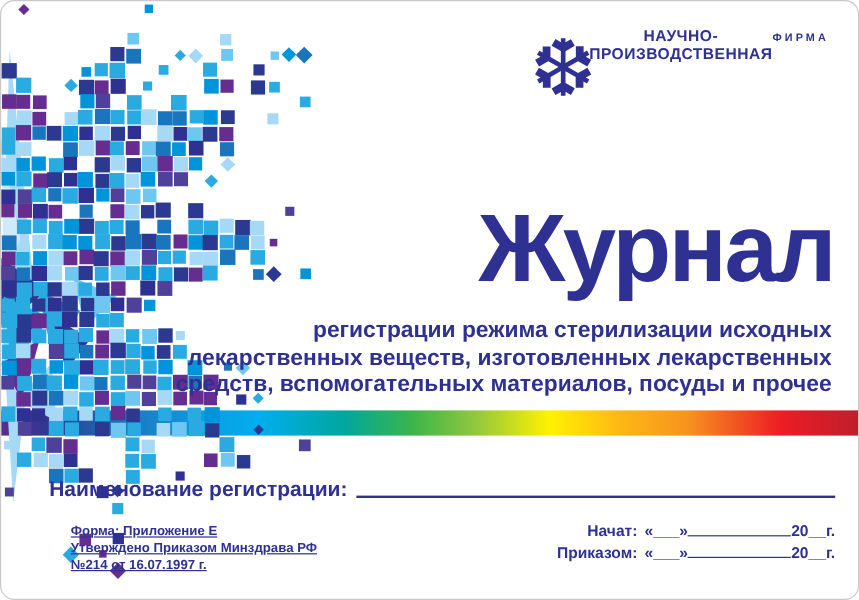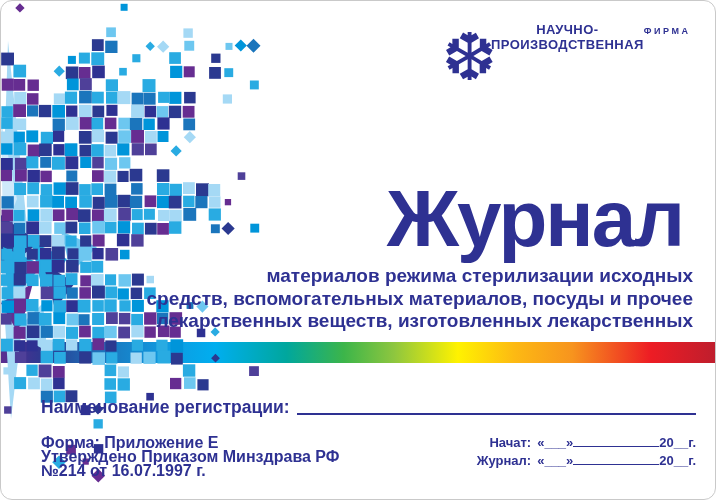--- a/index.html
+++ b/index.html
@@ -28,42 +28,42 @@
   .brand .t-shadow { fill:var(--accent); stroke:var(--accent); stroke-width:2px; }
   .brand .t-outer  { fill:none; stroke:var(--accent); stroke-width:9px; stroke-linejoin:round; }
   .brand .t-halo   { fill:none; stroke:#ffffff; stroke-width:4.5px; stroke-linejoin:round; }
   .brand .t-fill   { fill:var(--accent); }
   .brand .r { font-family:"Liberation Sans",sans-serif; font-weight:bold; font-size:13px; fill:var(--accent); }
   .logo .sub1 { font-size:13px; font-weight:bold; letter-spacing:0.4px; text-align:center; margin-top:-3px; color:var(--accent); }
   .logo .sub2 { font-size:9px; font-weight:bold; letter-spacing:2.6px; text-align:center; padding-right:14px; margin-top:1px; color:var(--accent); }
 
   
   .title {
-    position:absolute; top:166px; right:20px; margin:12px; z-index:3;
+    position:absolute; top:166px; right:20px; margin:0; z-index:3;
     font-size:80px; font-weight:bold; letter-spacing:-2px; line-height:1;
     color:var(--accent);
   }
   .subtitle {
     position:absolute; top:264px; right:22px; z-index:3;
     text-align:right; font-size:19px; font-weight:bold; line-height:22.5px;
     color:var(--accent);
   }
 
   
   .inst {
     position:absolute; left:40px; right:19px; top:396px; z-index:3;
     display:flex; align-items:flex-end; color:var(--accent);
   }
   .inst-label { font-size:17.5px; font-weight:bold; white-space:nowrap; }
   .inst-line { flex:1; border-bottom:2px solid var(--accent); margin-left:7px; margin-bottom:3px; }
 
   
   .note {
-    position:absolute; left:40px; top:435px; z-index:3;
-    font-size:16px; font-weight:bold; line-height:14px; color:var(--accent);
+    position:absolute; left:58px; top:435px; z-index:3;
+    font-size:11px; font-weight:bold; line-height:14px; color:var(--accent);text-decoration:underline;
   }
 
   
   .dates { position:absolute; right:19px; top:433px; z-index:3; font-size:13px; font-weight:bold; line-height:18px; color:var(--accent); }
   .drow { display:flex; justify-content:flex-end; align-items:baseline; }
   .dlabel { margin-right:6px; }
   .blank { display:inline-block; border-bottom:1.6px solid var(--accent); height:12px; vertical-align:-3px; }
   .blank.long { width:86px; }
 </style>
 </head>
@@ -435,23 +435,23 @@
         <text class="r" x="186" y="53">®</text>
       </svg>
       <div class="sub1">НАУЧНО-ПРОИЗВОДСТВЕННАЯ</div>
       <div class="sub2">ФИРМА</div>
     </div>
   </div>
 
   <h1 class="title">Журнал</h1>
 
   <div class="subtitle">
-    <div>материалов режима стерилизации исходных</div>
+    <div>регистрации режима стерилизации исходных</div>
+    <div>лекарственных веществ, изготовленных лекарственных</div>
     <div>средств, вспомогательных материалов, посуды и прочее</div>
-    <div>лекарственных веществ, изготовленных лекарственных</div>
   </div>
 
   <div class="inst">
     <span class="inst-label">Наименование регистрации:</span>
     <span class="inst-line"></span>
   </div>
 
   <div class="note">
     <div>Форма: Приложение Е</div>
     <div>Утверждено Приказом Минздрава РФ</div>
@@ -461,21 +461,21 @@
   <div class="dates">
     <div class="drow">
       <span class="dlabel">Начат:</span>
       <span>«___»</span>
         <span class="blank long"></span>
         <span>20</span>
         <span>__</span>
         <span>г.</span>
     </div>
     <div class="drow">
-      <span class="dlabel">Журнал:</span>
+      <span class="dlabel">Приказом:</span>
       <span>«___»</span>
         <span class="blank long"></span>
         <span>20</span>
         <span>__</span>
         <span>г.</span>
     </div>
   </div>
 
 </div>
 

